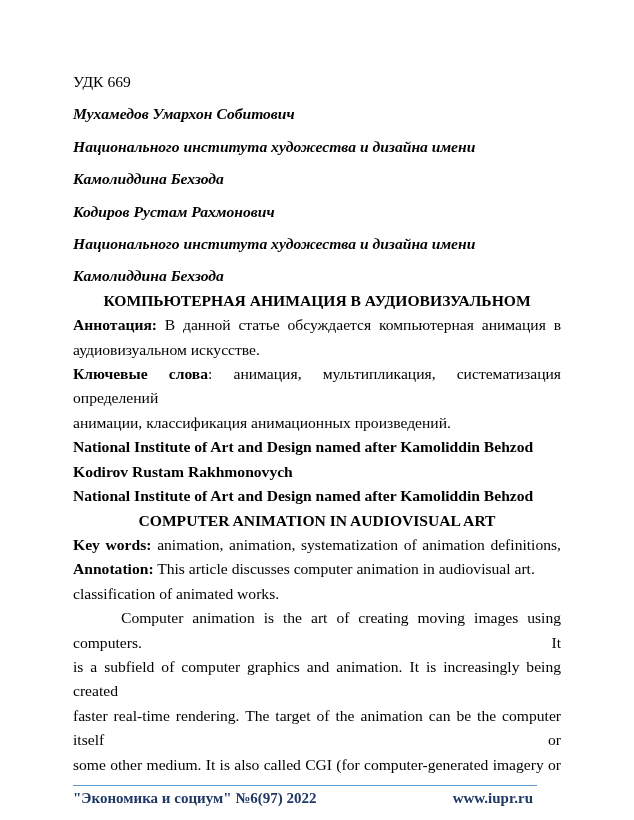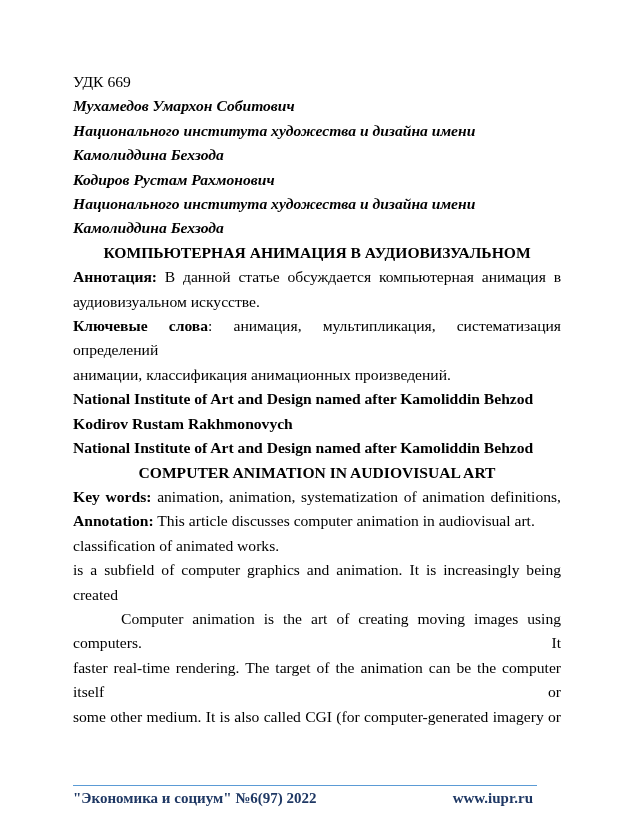--- a/index.html
+++ b/index.html
@@ -2,21 +2,21 @@
 <html><head>
 <meta charset="utf-8">
 <style>
   html, body { margin: 0; padding: 0; background: #ffffff; }
   body { width: 634px; height: 820px; position: relative; overflow: hidden;
          font-family: "Liberation Serif", "DejaVu Serif", serif; color: #000; }
   .page { position: absolute; left: 73px; top: 70px; width: 488px; font-size: 15.6px; line-height: 24.4px; }
   .line { white-space: nowrap; }
   .right { text-align: left; }
   .center { text-align: center; font-family: Liberation Serif, serif; }
-  .bi { font-weight: bold; font-style: italic; }
+  .bi { font-weight: bold; font-style: italic; margin-top: 8px; }
   .b { font-weight: bold; }
   .just { text-align: justify; text-align-last: justify; white-space: normal; }
   .indent { text-indent: 48px; }
   .footer-rule { position: absolute; left: 73px; top: 785px; width: 464px; height: 1px; background: #5b9bd5; }
   .footer { position: absolute; left: 73px; top: 790px; width: 464px; height: 20px;
             font-family: "Liberation Serif", serif; font-weight: bold; font-size: 15px; color: #1f3864; }
   .footer .left { position: absolute; left: 0; top: 0; }
   .footer .rt { position: absolute; right: 4px; top: 0; }
 </style>
 </head>
@@ -45,22 +45,22 @@
   <div class="line right b">Kodirov Rustam Rakhmonovych</div>
   <div class="line right b">National Institute of Art and Design named after Kamoliddin Behzod</div>
 
   <div class="line center b">COMPUTER ANIMATION IN AUDIOVISUAL ART</div>
 
   <div class="line just"><span class="b">Key words:</span><span> animation, animation, systematization of animation definitions,</span></div>
 
   <div class="line"><span class="b">Annotation:</span><span> This article discusses computer animation in audiovisual art.</span></div>
   <div class="line">classification of animated works.</div>
 
+  <div class="line just indent">Computer animation is the art of creating moving images using computers. It</div>
   <div class="line just">is a subfield of computer graphics and animation. It is increasingly being created</div>
-  <div class="line just indent">Computer animation is the art of creating moving images using computers. It</div>
   <div class="line just">faster real-time rendering. The target of the animation can be the computer itself or</div>
   <div class="line just">some other medium. It is also called CGI (for computer-generated imagery or</div>
 
 </div>
 
 <div class="footer-rule"></div>
 <div class="footer">
   <span class="left">"Экономика и социум" №6(97) 2022</span>
   <span class="rt">www.iupr.ru</span>
 </div>

